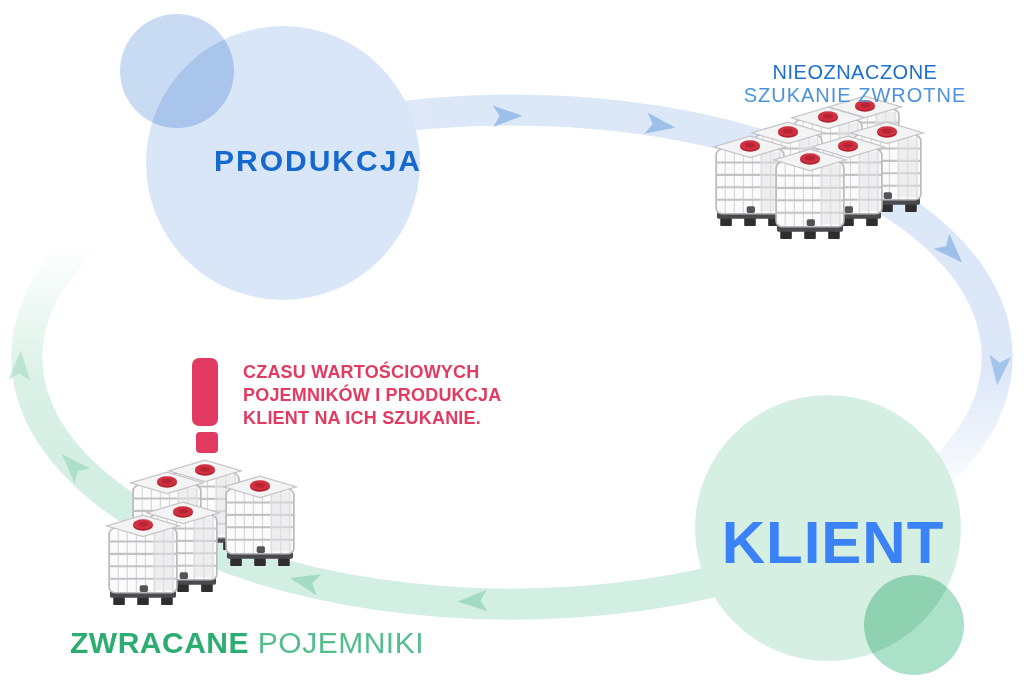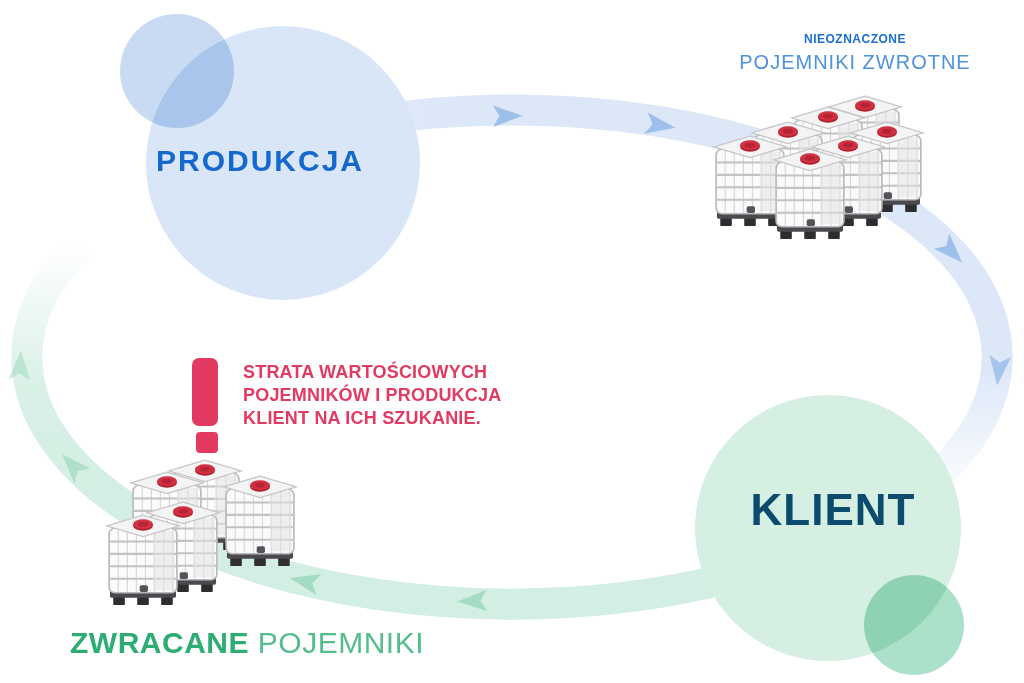--- a/index.html
+++ b/index.html
@@ -7,26 +7,26 @@
          font-family:"Liberation Sans","DejaVu Sans",sans-serif;}
   .abs{position:absolute;}
   svg{display:block;}
   
   .bubble{position:absolute;border-radius:50%;}
   .bubble-blue-big{left:146px;top:26px;width:274px;height:274px;background:#D9E6F8;}
   .bubble-blue-small{left:120px;top:14px;width:114px;height:114px;background:#C8DBF3;mix-blend-mode:multiply;}
   .bubble-green-big{left:695px;top:395px;width:266px;height:266px;background:#D5EFE2;}
   .bubble-green-small{left:864px;top:575px;width:100px;height:100px;background:#ABE0C9;mix-blend-mode:multiply;}
   
-  .h-produkcja{left:156px;top:144px;width:246px;text-align:left;
+  .h-produkcja{left:176px;top:144px;width:246px;text-align:right;
     font-size:30px;font-weight:800;letter-spacing:2px;color:#1568CE;}
-  .h-klient{left:700px;top:485px;width:266px;text-align:center;
-    font-size:44px;font-weight:800;letter-spacing:1px;color:#0c4a6e;}
+  .h-klient{left:700px;top:508px;width:266px;text-align:center;
+    font-size:60px;font-weight:800;letter-spacing:1px;color:#3b82f6;}
   .h-nieoznaczone{left:730px;top:28px;width:250px;text-align:center;line-height:23px;}
-  .h-nieoznaczone .l1{font-size:12px;font-weight:700;letter-spacing:.5px;color:#1B6FD1;display:block;}
+  .h-nieoznaczone .l1{font-size:20px;font-weight:400;letter-spacing:.5px;color:#1B6FD1;display:block;margin-top:33px;}
   .h-nieoznaczone .l2{font-size:20px;font-weight:400;letter-spacing:1px;color:#4E92DB;display:block;}
   .h-zwracane{left:70px;top:630px;width:300px;font-size:30px;letter-spacing:.5px;line-height:26px;white-space:nowrap;}
   .h-zwracane .b{font-weight:800;color:#2EAD72;}
   .h-zwracane .r{font-weight:400;color:#54BD8C;}
   
   .warn-text{left:243px;top:361px;width:300px;font-size:18px;font-weight:800;
     line-height:23px;letter-spacing:.2px;color:#E23A60;}
   .warn-icon{left:188px;top:356px;}
   .layer{left:0;top:0;pointer-events:none;}
 </style>
@@ -113,28 +113,28 @@
       <use href="#ibc" x="105" y="514" width="76" height="93"></use>
     </g>
   </svg>
 
   <div class="abs h-produkcja">PRODUKCJA</div>
 
   <div class="abs h-klient">KLIENT</div>
 
   <div class="abs h-nieoznaczone">
     <span class="l1">NIEOZNACZONE</span>
-    <span class="l2">POJEMNIKI ZWROTNE</span>
+    <span class="l2">SZUKANIE ZWROTNE</span>
   </div>
 
   <div class="abs h-zwracane"><span class="b">ZWRACANE</span><span class="r"> POJEMNIKI</span></div>
 
   <svg class="abs warn-icon" width="34" height="100" viewBox="0 0 34 100">
     <rect x="4" y="2" width="26" height="68" rx="7" fill="#E23A60"></rect>
     <rect x="8" y="76" width="22" height="21" rx="4" fill="#E23A60"></rect>
   </svg>
   <div class="abs warn-text">
-    <div>STRATA WARTOŚCIOWYCH</div>
+    <div>CZASU WARTOŚCIOWYCH</div>
     <div>POJEMNIKÓW I PRODUKCJA</div>
     <div>KLIENT NA ICH SZUKANIE.</div>
   </div>
 
 </div>
 
 </body></html>

